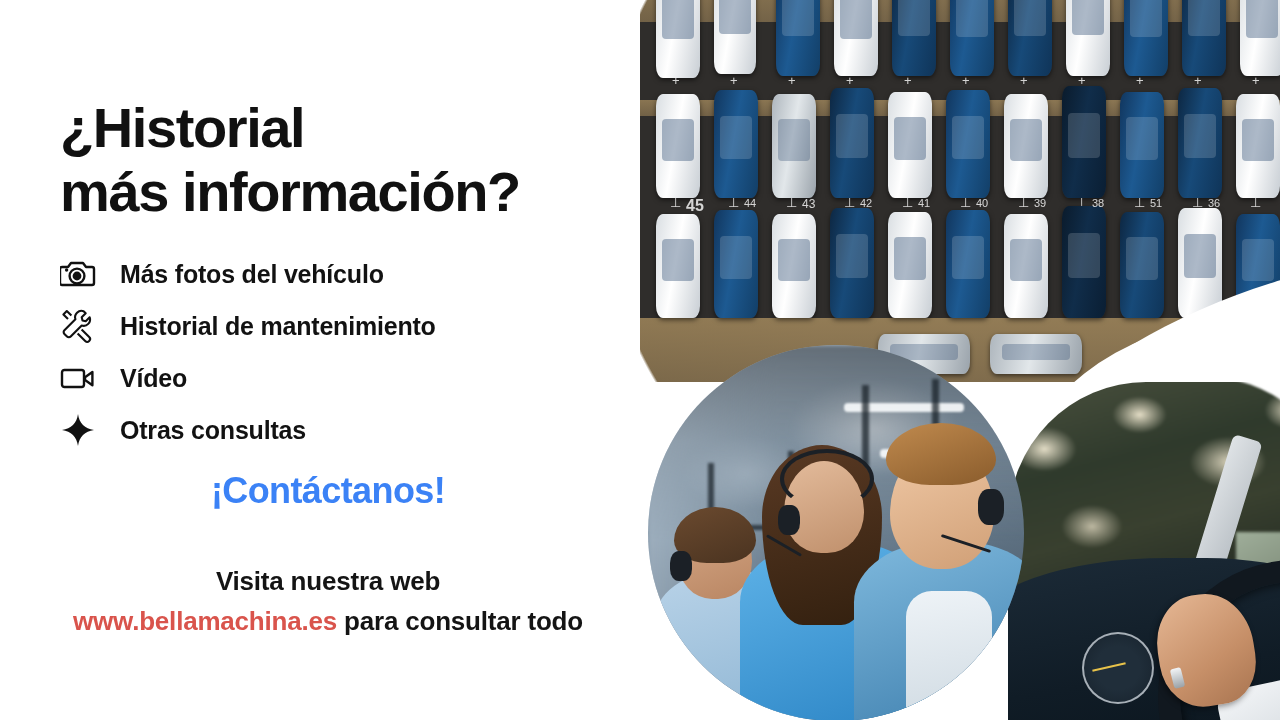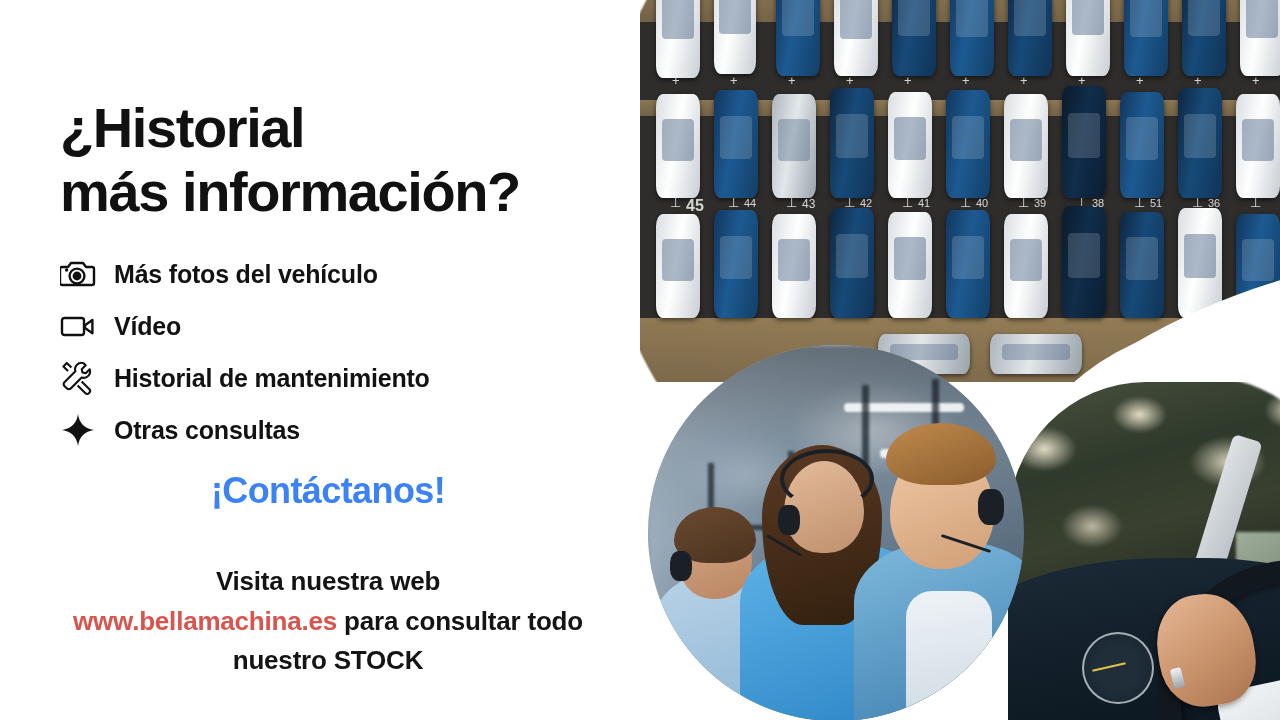--- a/index.html
+++ b/index.html
@@ -317,21 +317,21 @@
   .bullets {
     position: absolute;
     left: 56px;
     top: 248px;
     width: 600px;
   }
   .bullet {
     display: flex;
     align-items: center;
     height: 52px;
-    gap: 14px;
+    gap: 20px;
   }
   .bullet-icon {
     width: 44px;
     min-width: 44px;
     height: 40px;
     display: flex;
     align-items: center;
     justify-content: center;
   }
   .bullet-icon svg { display: block; }
@@ -529,50 +529,49 @@
             <circle cx="17" cy="17" r="7.4" stroke="#111" stroke-width="2.4"></circle>
             <circle cx="17" cy="17" r="4.4" fill="#111"></circle>
             <circle cx="6.6" cy="11" r="1.7" fill="#111"></circle>
           </svg>
         </span>
         <span class="bullet-label">Más fotos del vehículo</span>
       </div>
 
       <div class="bullet">
         <span class="bullet-icon">
-          <svg width="36" height="28" viewBox="0 0 36 28" fill="none">
-            <rect x="2" y="6" width="22" height="17" rx="2.4" stroke="#111" stroke-width="2.4"></rect>
-            <path d="M25 13.2l7.4-5.2v13.2l-7.4-5.2z" stroke="#111" stroke-width="2.4" stroke-linejoin="round"></path>
-          </svg>
-        </span>
-        <span class="bullet-label">Vídeo</span>
-      </div>
-
-      <div class="bullet">
-        <span class="bullet-icon">
           <svg width="38" height="38" viewBox="0 0 38 38" fill="none">
             <path d="M24.6 4.2a6.4 6.4 0 0 0-8.2 8l-11 11a2.6 2.6 0 0 0 0 3.7l2.6 2.6a2.6 2.6 0 0 0 3.7 0l11-11a6.4 6.4 0 0 0 8-8.2l-4 4-3.2-.8-.8-3.2 4-4z" stroke="#111" stroke-width="2.1" stroke-linejoin="round"></path>
             <path d="M22.6 22.4l7.6 7.6a2.8 2.8 0 0 1-4 4l-7.6-7.6" stroke="#111" stroke-width="2.1" stroke-linejoin="round"></path>
             <path d="M12.4 8.6l-4.6-4.6-3.4 3.4 4.6 4.6" stroke="#111" stroke-width="2.1" stroke-linejoin="round"></path>
           </svg>
         </span>
         <span class="bullet-label">Historial de mantenimiento</span>
       </div>
 
       <div class="bullet">
         <span class="bullet-icon">
+          <svg width="36" height="28" viewBox="0 0 36 28" fill="none">
+            <rect x="2" y="6" width="22" height="17" rx="2.4" stroke="#111" stroke-width="2.4"></rect>
+            <path d="M25 13.2l7.4-5.2v13.2l-7.4-5.2z" stroke="#111" stroke-width="2.4" stroke-linejoin="round"></path>
+          </svg>
+        </span>
+        <span class="bullet-label">Vídeo</span>
+      </div>
+
+      <div class="bullet">
+        <span class="bullet-icon">
           <svg width="34" height="34" viewBox="0 0 34 34">
             <path d="M17 1c1.2 9 6.8 14.8 16 16-9.2 1.2-14.8 7-16 16-1.2-9-6.8-14.8-16-16 9.2-1.2 14.8-7 16-16z" fill="#111"></path>
           </svg>
         </span>
         <span class="bullet-label">Otras consultas</span>
       </div>
     </div>
 
     <div class="cta">¡Contáctanos!</div>
 
     <div class="footer">
       <span>Visita nuestra web</span><br>
       <span class="url">www.bellamachina.es</span><span> para consultar todo</span><br>
-      <span>nuestro STOCK</span>
     </div>
   </div>
 </div>
 
 </body></html>

